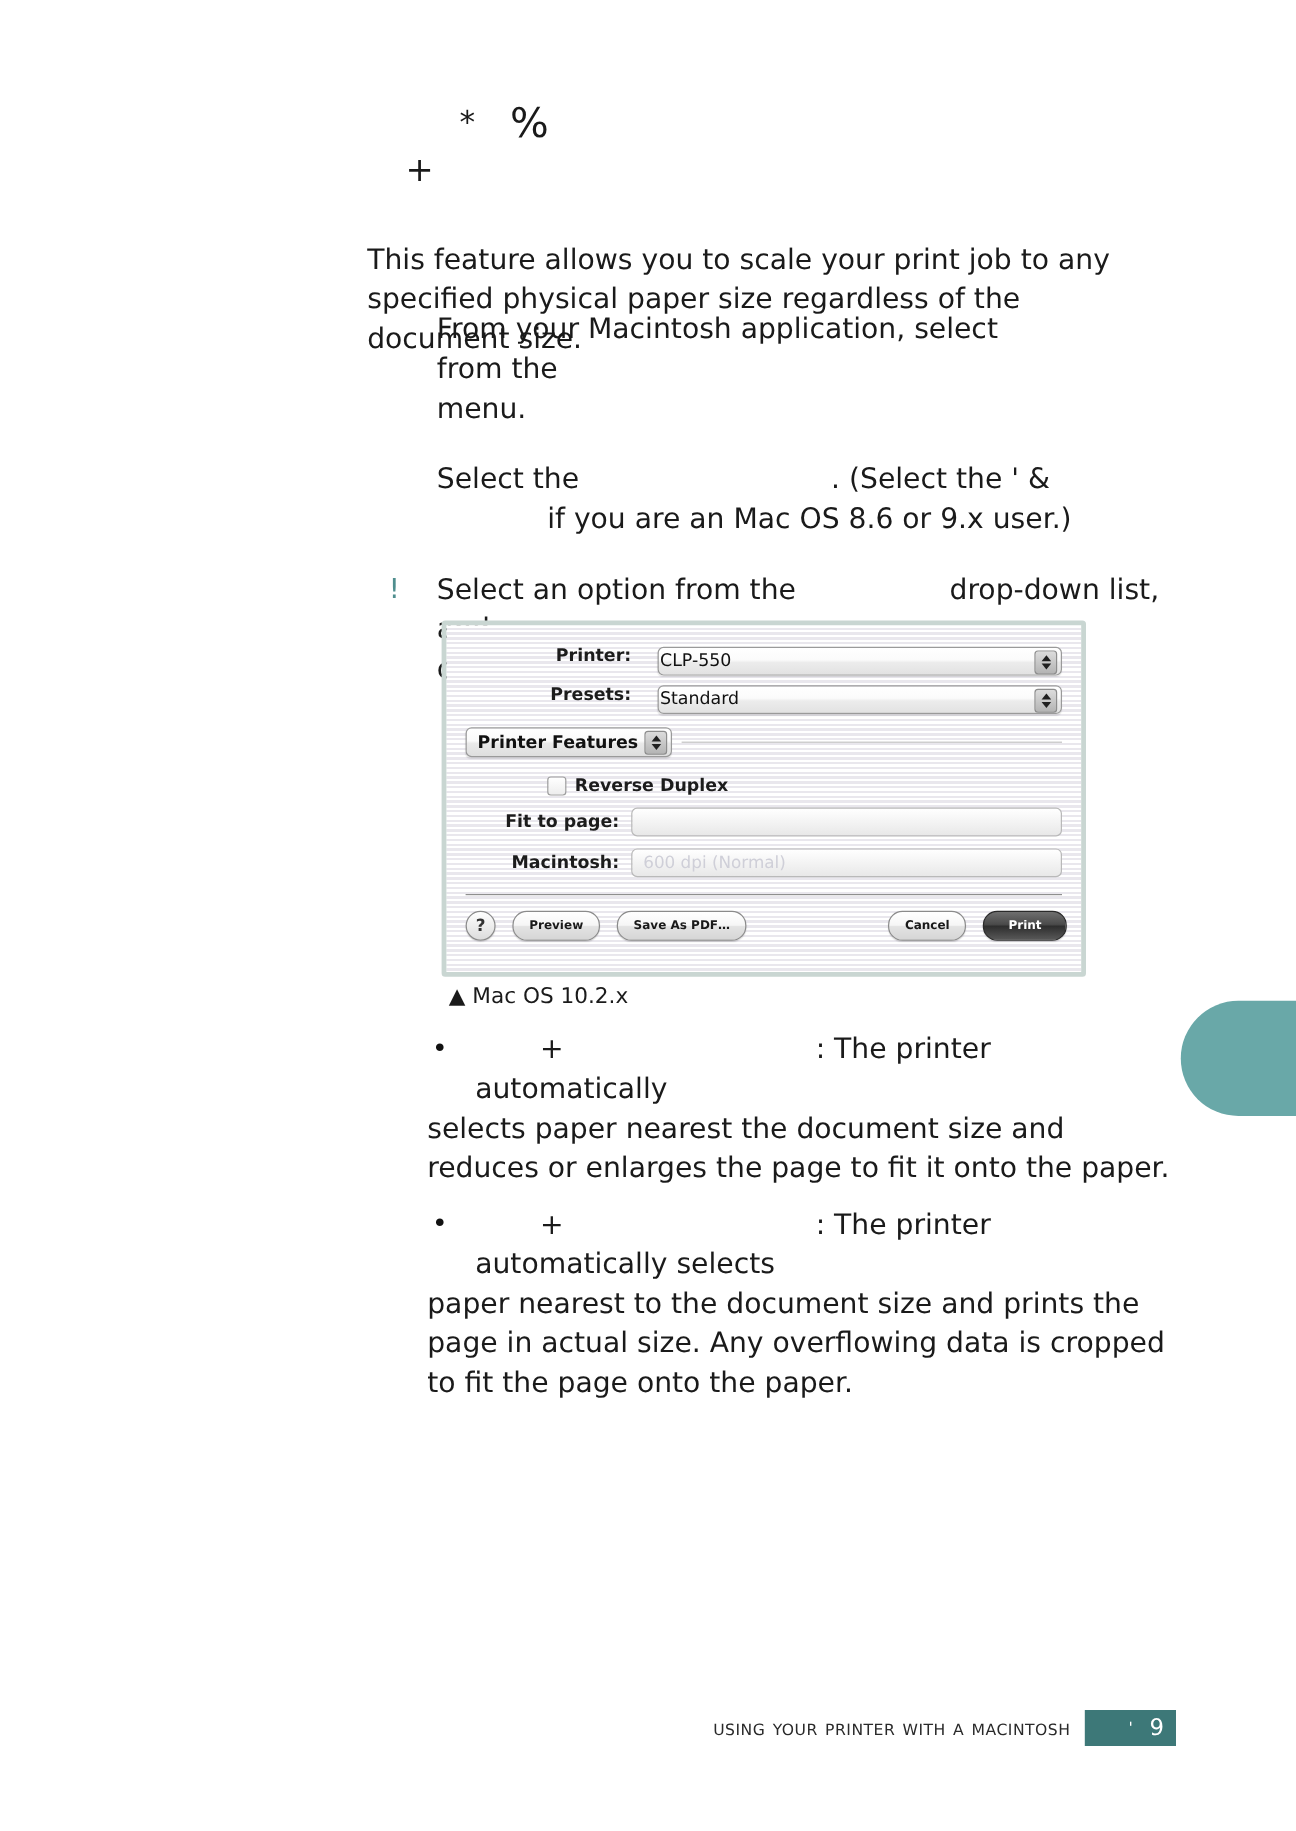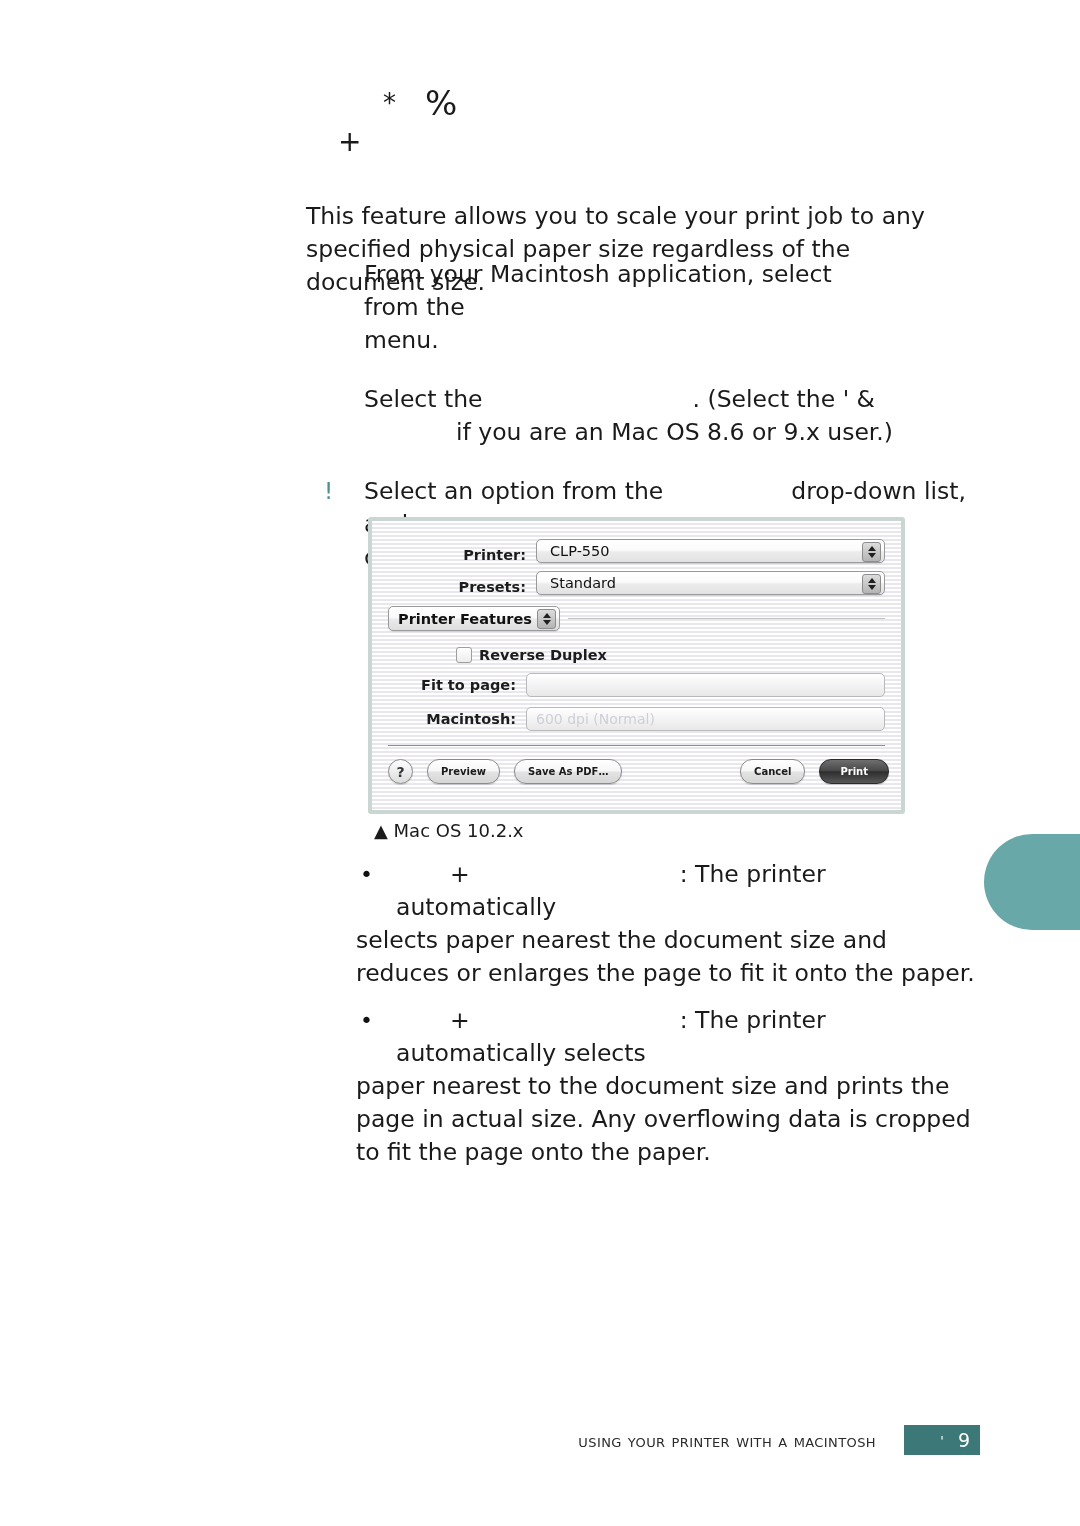--- a/index.html
+++ b/index.html
@@ -119,41 +119,42 @@
     overflow: hidden;
   }
   .dlg-inner {
     position: absolute;
     inset: 0;
     padding: 10px 16px 0 16px;
   }
 
   .field-row {
     display: flex;
-    align-items: flex-end;
+    align-items: flex-start;
     margin-top: 8px;
+    gap: 12px;
   }
   .field-label {
     width: 138px;
     text-align: right;
     padding-right: 10px;
     font-size: 14.5px;
     font-weight: bold;
     color: #1c1c1c;
   }
   .popup {
     position: relative;
     flex: 1;
     height: 24px;
     border: 1px solid #9a9a9a;
     border-radius: 5px;
     background: linear-gradient(to bottom, #ffffff 0%, #fbfbfb 45%, #ececec 55%, #e2e2e2 100%);
     display: flex;
     align-items: center;
-    padding-left: 13px;
+    padding-left: 1px;
     font-size: 14.5px;
     color: #111;
     box-sizing: border-box;
     box-shadow: 0 1px 1px rgba(0,0,0,.10);
   }
   .popup-arrows {
     position: absolute;
     right: 3px;
     top: 2px;
     width: 17px;
@@ -360,21 +361,21 @@
     align-items: center;
     justify-content: flex-end;
     padding-right: 100px;
   }
   .footer-text {
     font-size: 18px;
     letter-spacing: .4px;
     color: #2a2a2a;
     font-variant: small-caps;
     text-transform: lowercase;
-    margin-right: 28px;
+    margin-right: 12px;
   }
   .page-badge {
     background: #3d7878;
     color: #ffffff;
     min-width: 58px;
     height: 30px;
     display: flex;
     align-items: center;
     justify-content: flex-end;
     padding: 0 10px 0 8px;

